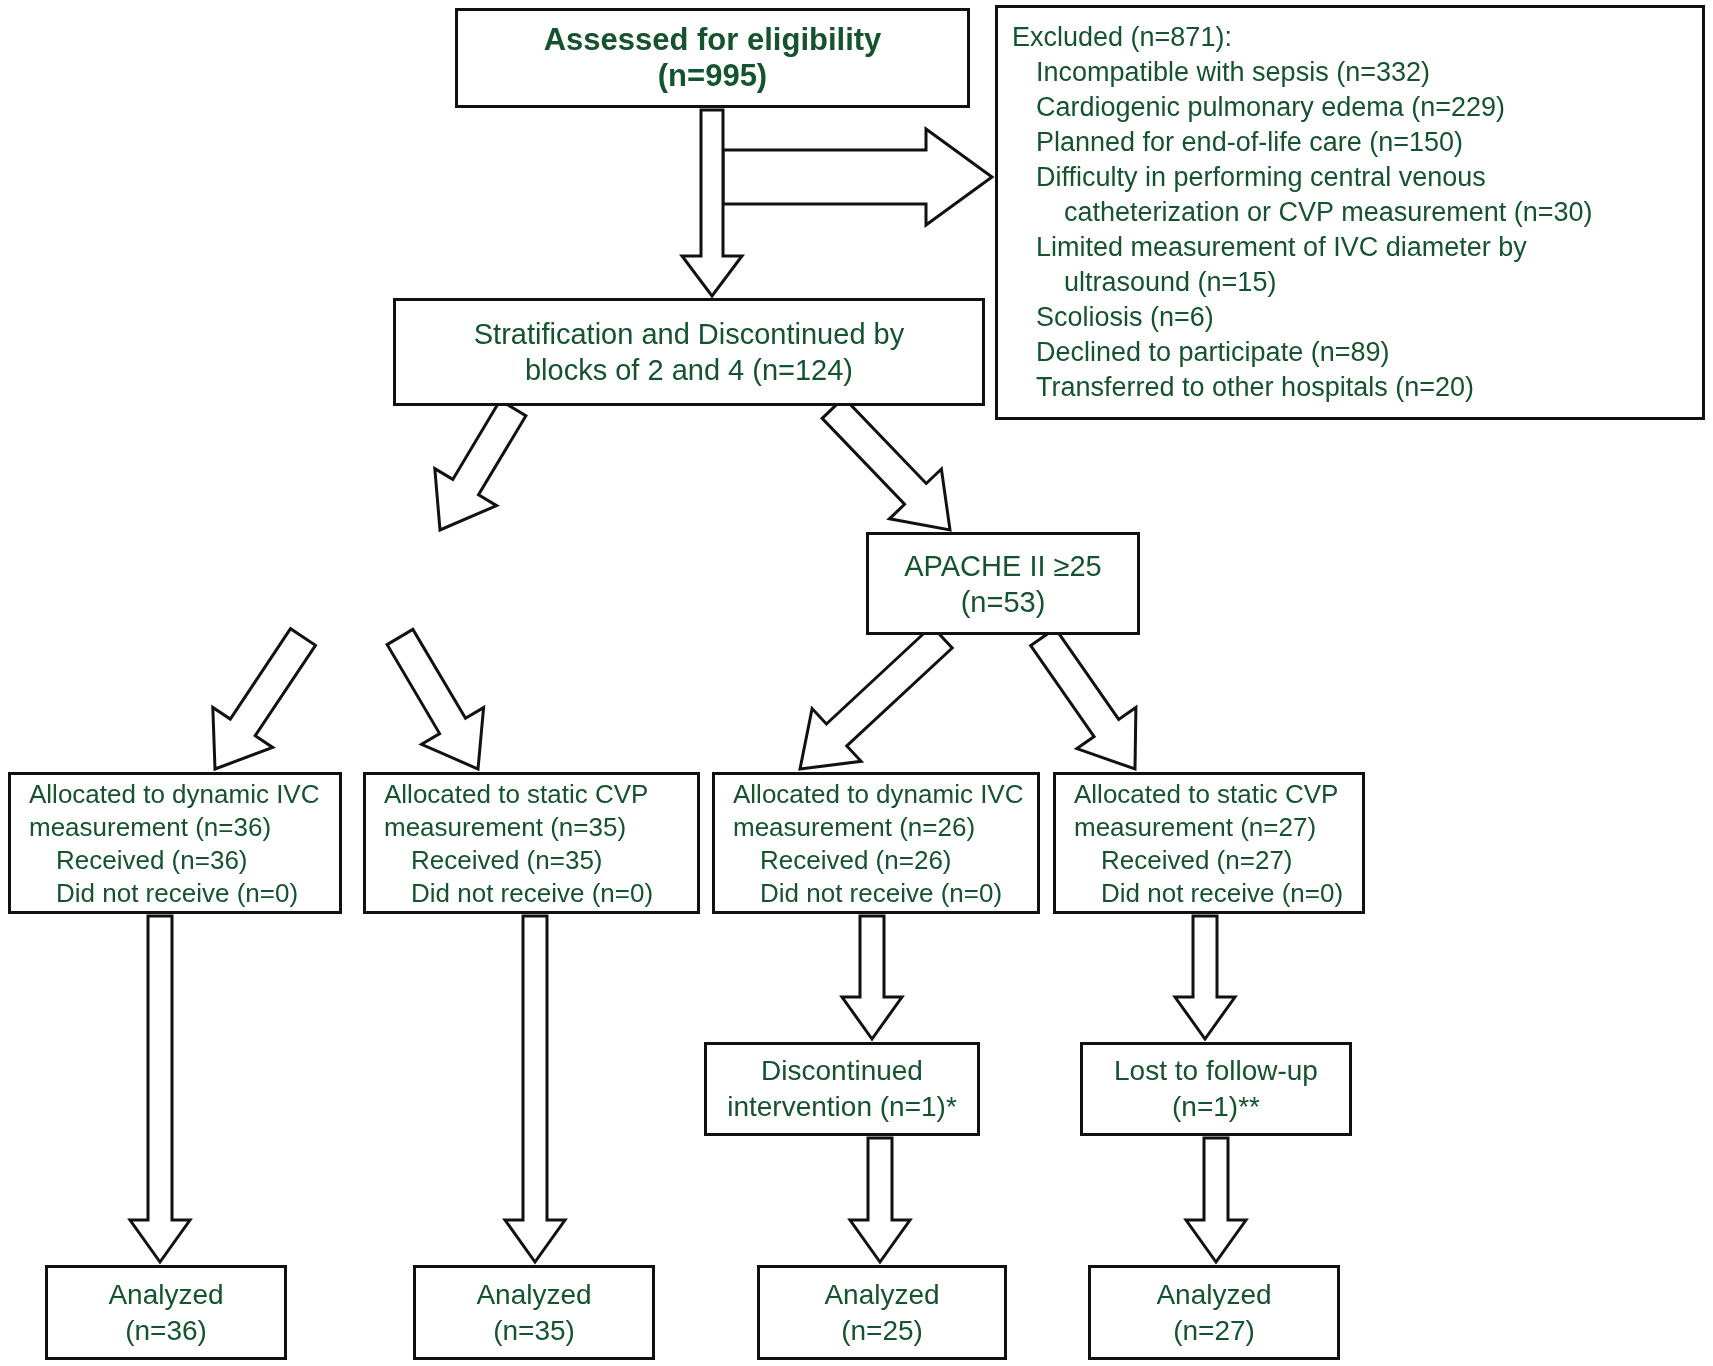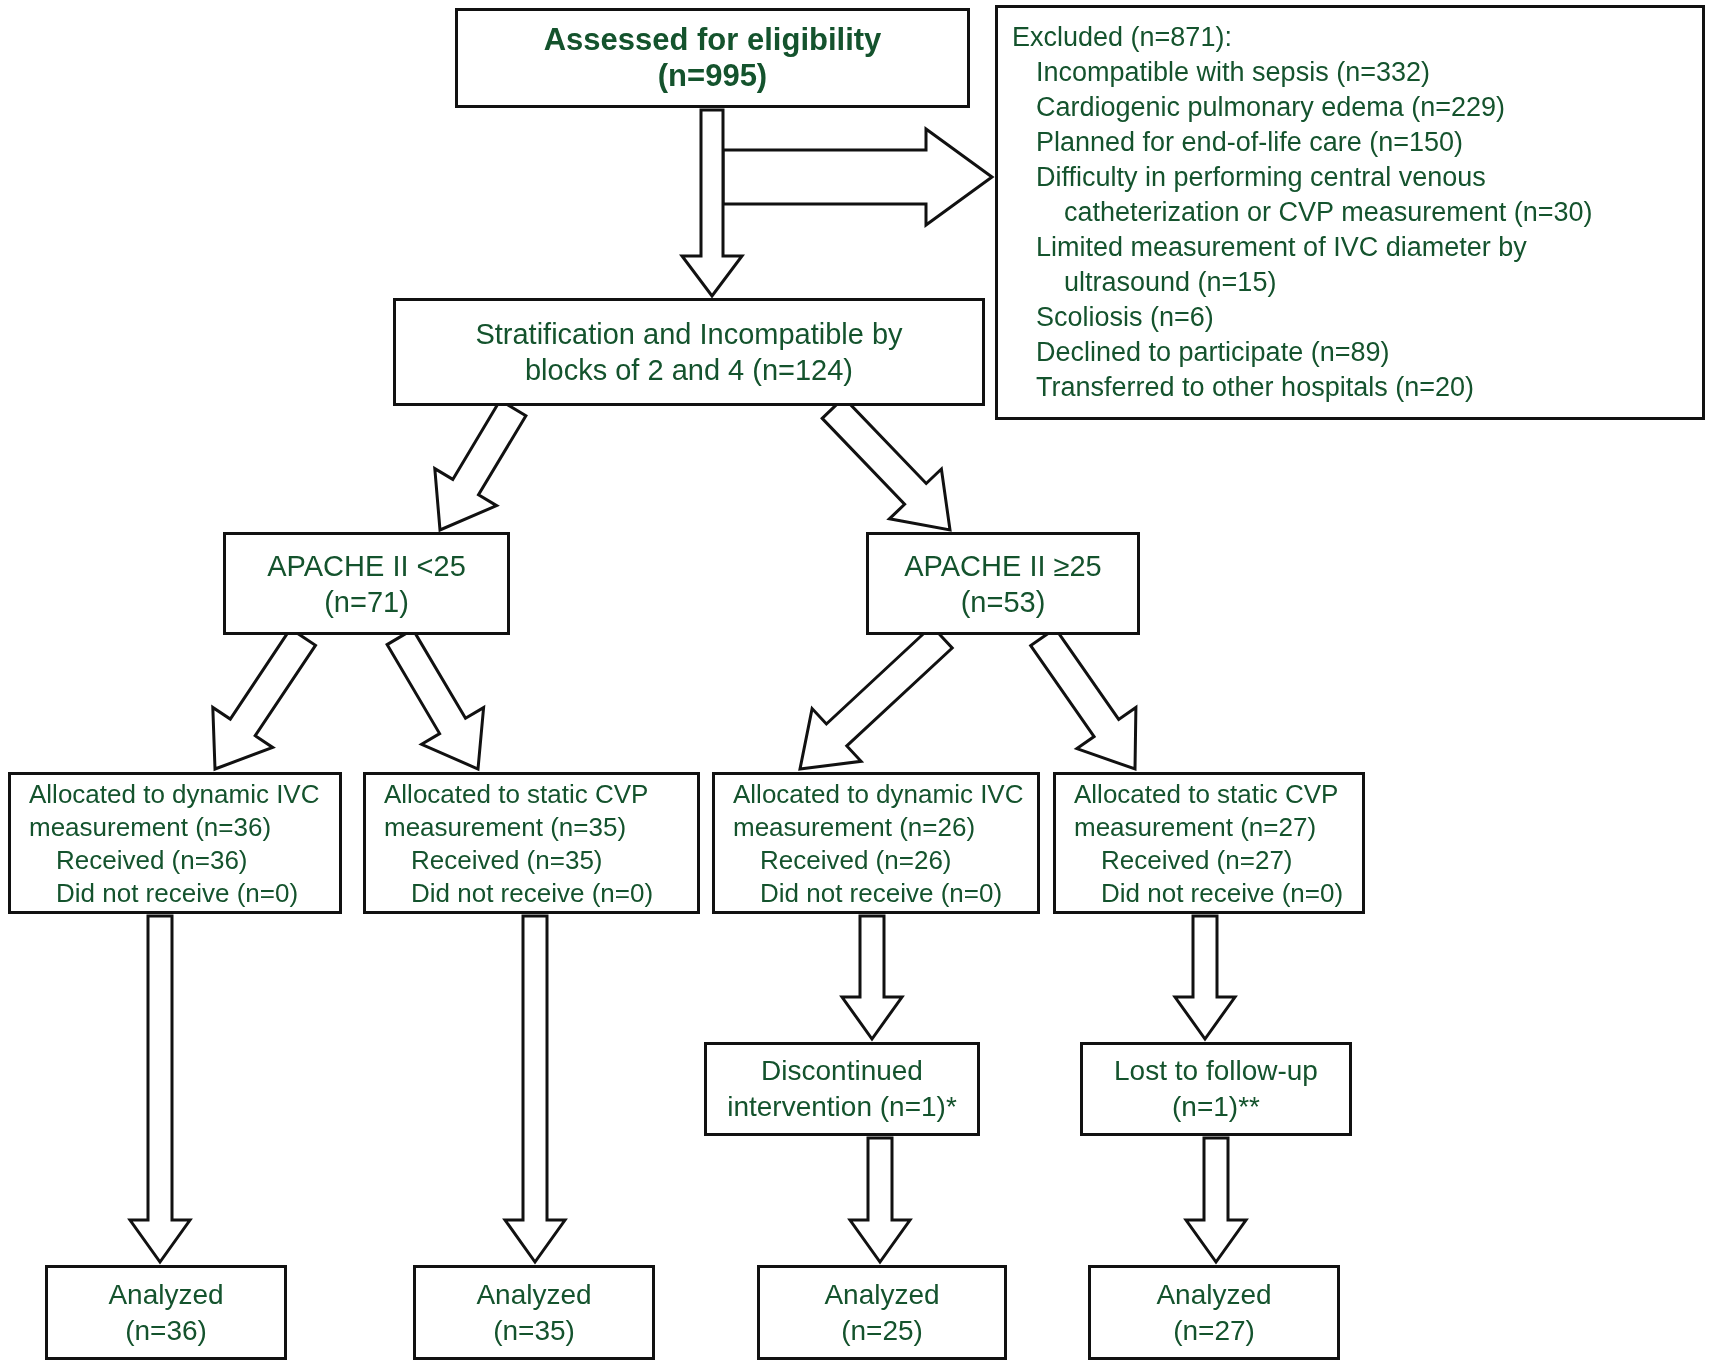--- a/index.html
+++ b/index.html
@@ -71,28 +71,24 @@
     <div class="ln l1">Difficulty in performing central venous</div>
     <div class="ln l2">catheterization or CVP measurement (n=30)</div>
     <div class="ln l1">Limited measurement of IVC diameter by</div>
     <div class="ln l2">ultrasound (n=15)</div>
     <div class="ln l1">Scoliosis (n=6)</div>
     <div class="ln l1">Declined to participate (n=89)</div>
     <div class="ln l1">Transferred to other hospitals (n=20)</div>
   </div>
 
   <div class="box ctr fs29" style="left:393px;top:298px;width:592px;height:108px;">
-    <div class="ln">Stratification and Incompatible by</div>
+    <div class="ln">Stratification and Discontinued by</div>
     <div class="ln">blocks of 2 and 4 (n=124)</div>
   </div>
 
-  <div class="box ctr fs29" style="left:223px;top:532px;width:287px;height:103px;">
-    <div class="ln">APACHE II &lt;25</div>
-    <div class="ln">(n=71)</div>
-  </div>
 
   <div class="box ctr fs29" style="left:866px;top:532px;width:274px;height:103px;">
     <div class="ln">APACHE II ≥25</div>
     <div class="ln">(n=53)</div>
   </div>
 
   <div class="box alloc fs26" style="left:8px;top:772px;width:334px;height:142px;">
     <div class="ln">Allocated to dynamic IVC</div>
     <div class="ln">measurement (n=36)</div>
     <div class="ln ind">Received (n=36)</div>

